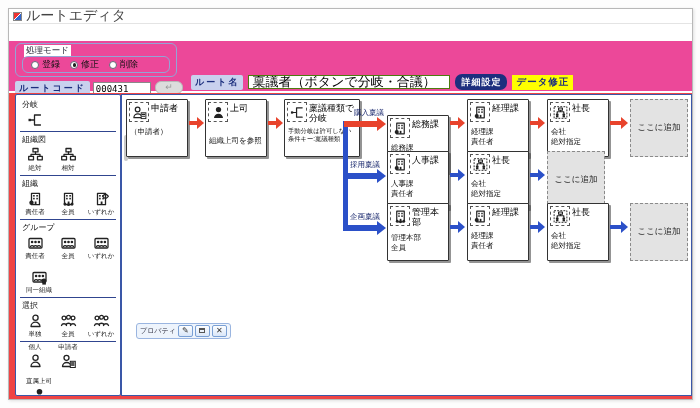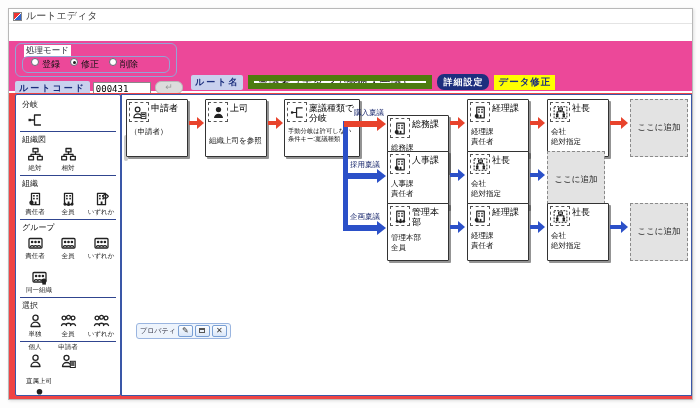--- a/index.html
+++ b/index.html
@@ -2,41 +2,41 @@
 <html><head>
 <meta charset="utf-8">
 <style>
   * { margin:0; padding:0; box-sizing:border-box; }
   html,body { width:700px; height:408px; background:#fdfdfd; font-family:"Liberation Sans",sans-serif; overflow:hidden; }
   .window { position:absolute; left:8px; top:8px; width:685px; height:392px; background:#fff; border:1px solid #b8b8b8; box-shadow:1px 1px 3px rgba(0,0,0,.12); }
 
   
   .titlebar { position:absolute; left:0; top:0; width:100%; height:15px; background:#fff; border-bottom:1px solid #e4e4e4; display:flex; align-items:center; padding-left:4px; gap:4px; }
   .app-icon { width:9px; height:9px; display:inline-block; border:1px solid #888; background:linear-gradient(135deg,#e33 0 45%,#fff 45% 55%,#36c 55% 100%); }
-  .titlebar span { font-size:10px; color:#444; }
+  .titlebar span { font-size:14px; color:#444; }
 
   
   .menubar { position:absolute; left:0; top:15px; width:100%; height:17px; background:#2a3b8f; display:flex; align-items:center; gap:16px; padding-left:10px; }
   .menubar .mi { color:#fff; font-size:9.5px; cursor:default; }
 
   
   .header { position:absolute; left:0; top:32px; width:100%; height:50px; background:#ec4899; }
   .hdr-divider { position:absolute; left:0; top:82px; width:100%; height:2px; background:#2a3b8f; }
   .modebox { position:absolute; left:6px; top:2px; width:162px; height:34px; border:1px solid #93a4d6; border-radius:6px; }
   .modebox .gb-label { position:absolute; left:8px; top:1px; font-size:8.5px; color:#223; background:#fff; padding:0 2px; }
   .radio-row { position:absolute; left:6px; top:12px; width:148px; height:17px; border:1px solid #93a4d6; border-radius:6px; display:flex; align-items:center; gap:10px; padding-left:8px; }
-  .radio { display:flex; gap:3px; font-size:9px; color:#111; }
+  .radio { display:flex; align-items:center; gap:3px; font-size:9px; color:#111; }
   .rdot { width:8px; height:8px; border:1px solid #667; border-radius:50%; background:#fff; position:relative; }
   .radio.sel .rdot::after { content:""; position:absolute; left:1.5px; top:1.5px; width:3.5px; height:3.5px; border-radius:50%; background:#222; }
   .fld-label { background:#c9d1ee; color:#1d2f7e; font-weight:bold; font-size:9px; padding:1px 4px; border-radius:2px; letter-spacing:2px; white-space:nowrap; }
   .code-row { position:absolute; left:6px; top:40px; display:flex; align-items:center; gap:3px; }
   .code-input { width:58px; height:14px; border:1px solid #8a8a8a; font-size:9px; font-family:"DejaVu Sans Mono",monospace; padding:0 2px; }
   .enter-btn { position:absolute; left:146px; top:40px; width:28px; height:13px; border:1px solid #b9b9b9; border-radius:6px; background:#dcdcdc; color:#9a9a9a; font-size:9px; line-height:11px; text-align:center; }
   .name-row { position:absolute; left:182px; top:33px; display:flex; align-items:center; gap:5px;justify-content:center; }
-  .name-input { width:184px; height:14px; border:6px solid #4d7c0f; font-size:11px; padding:0 3px; }
+  .name-input { width:202px; height:14px; border:1px solid #4d7c0f; font-size:13px; padding:0 3px; }
   .detail-btn { background:#1d2f7e; color:#fff; border:none; border-radius:7px; font-size:9px; font-weight:bold; padding:1.5px 6px; letter-spacing:1px; }
   .data-edit { background:#ffff00; color:#1d2f7e; font-weight:bold; font-size:9.5px; padding:1px 4px; letter-spacing:1px; }
 
   
   .main { position:absolute; left:0; top:84px; width:100%; height:306px; background:#ef4444; }
   .palette { position:absolute; left:6px; top:1px; width:106px; height:302px; border:1px solid #3a57a8; border-radius:2px; background:#fff; padding:2px 4px; overflow:hidden; }
   .pal-sec { border-bottom:1px solid #30458f; padding:1px 0 2px 2px; }
   .pal-sec:last-child { border-bottom:none; }
   .pal-title { font-size:8px; color:#111; margin:1px 0 1px; }
   .pal-items { display:flex; gap:7px; flex-wrap:wrap; }

